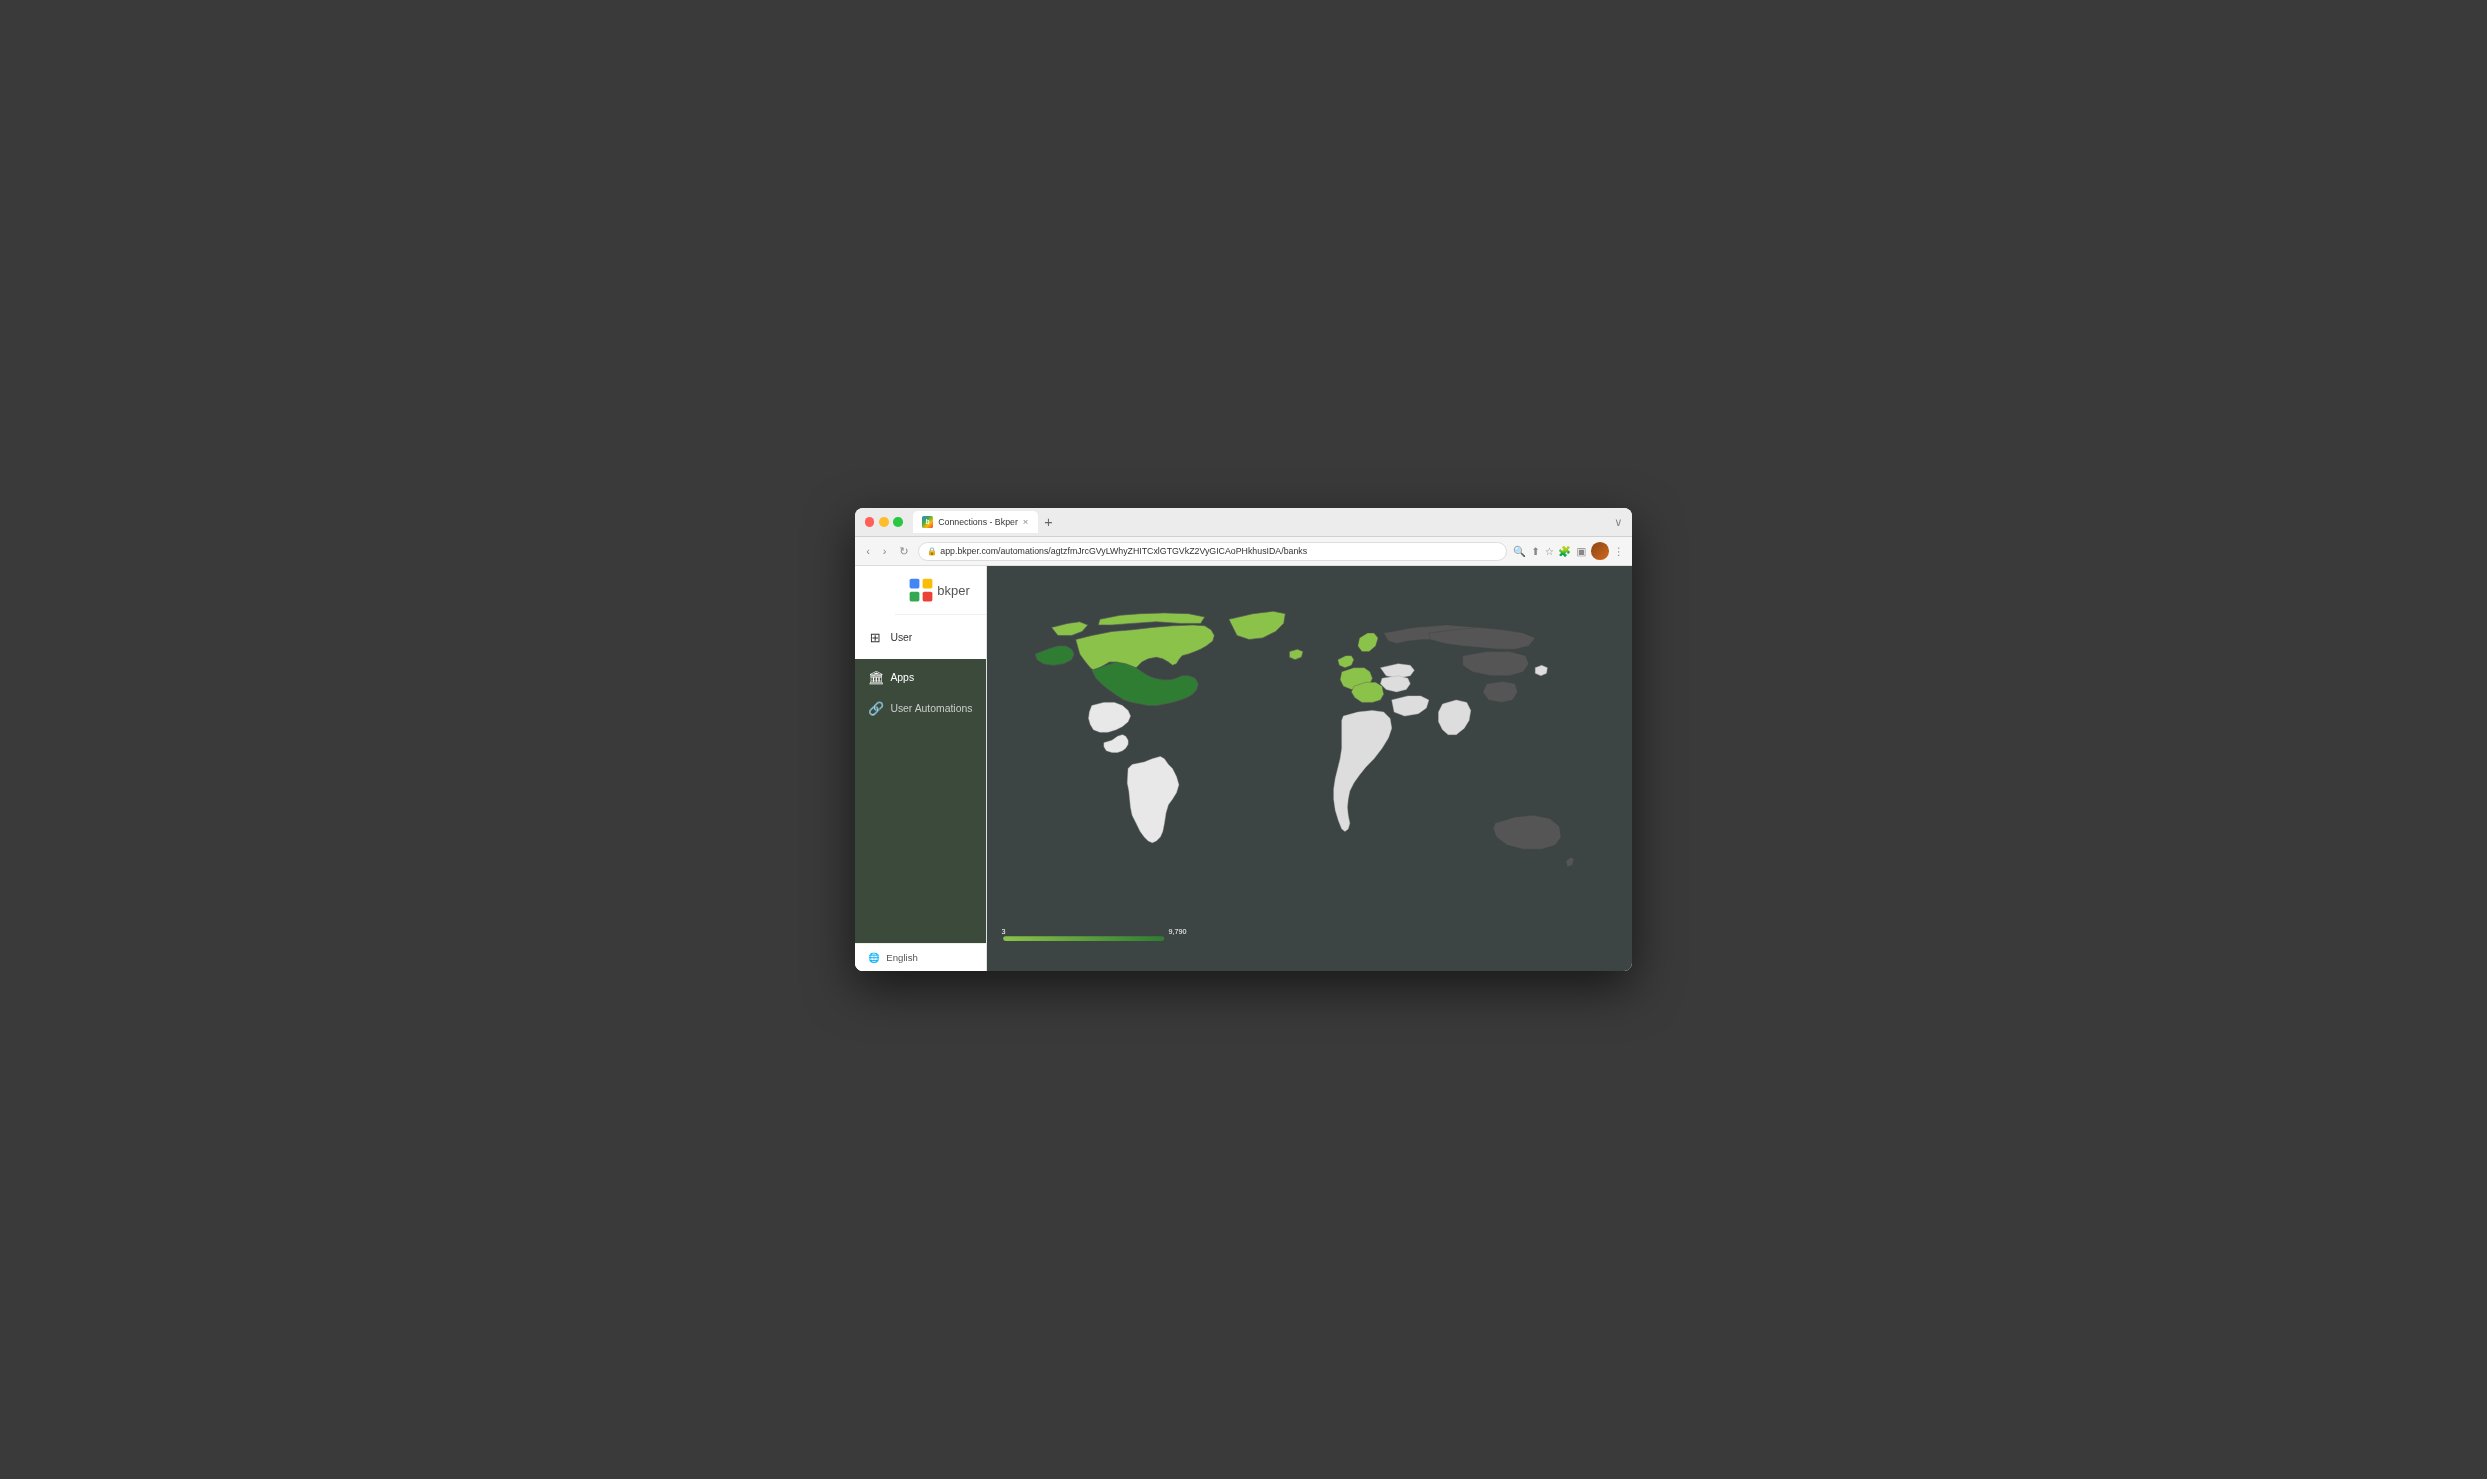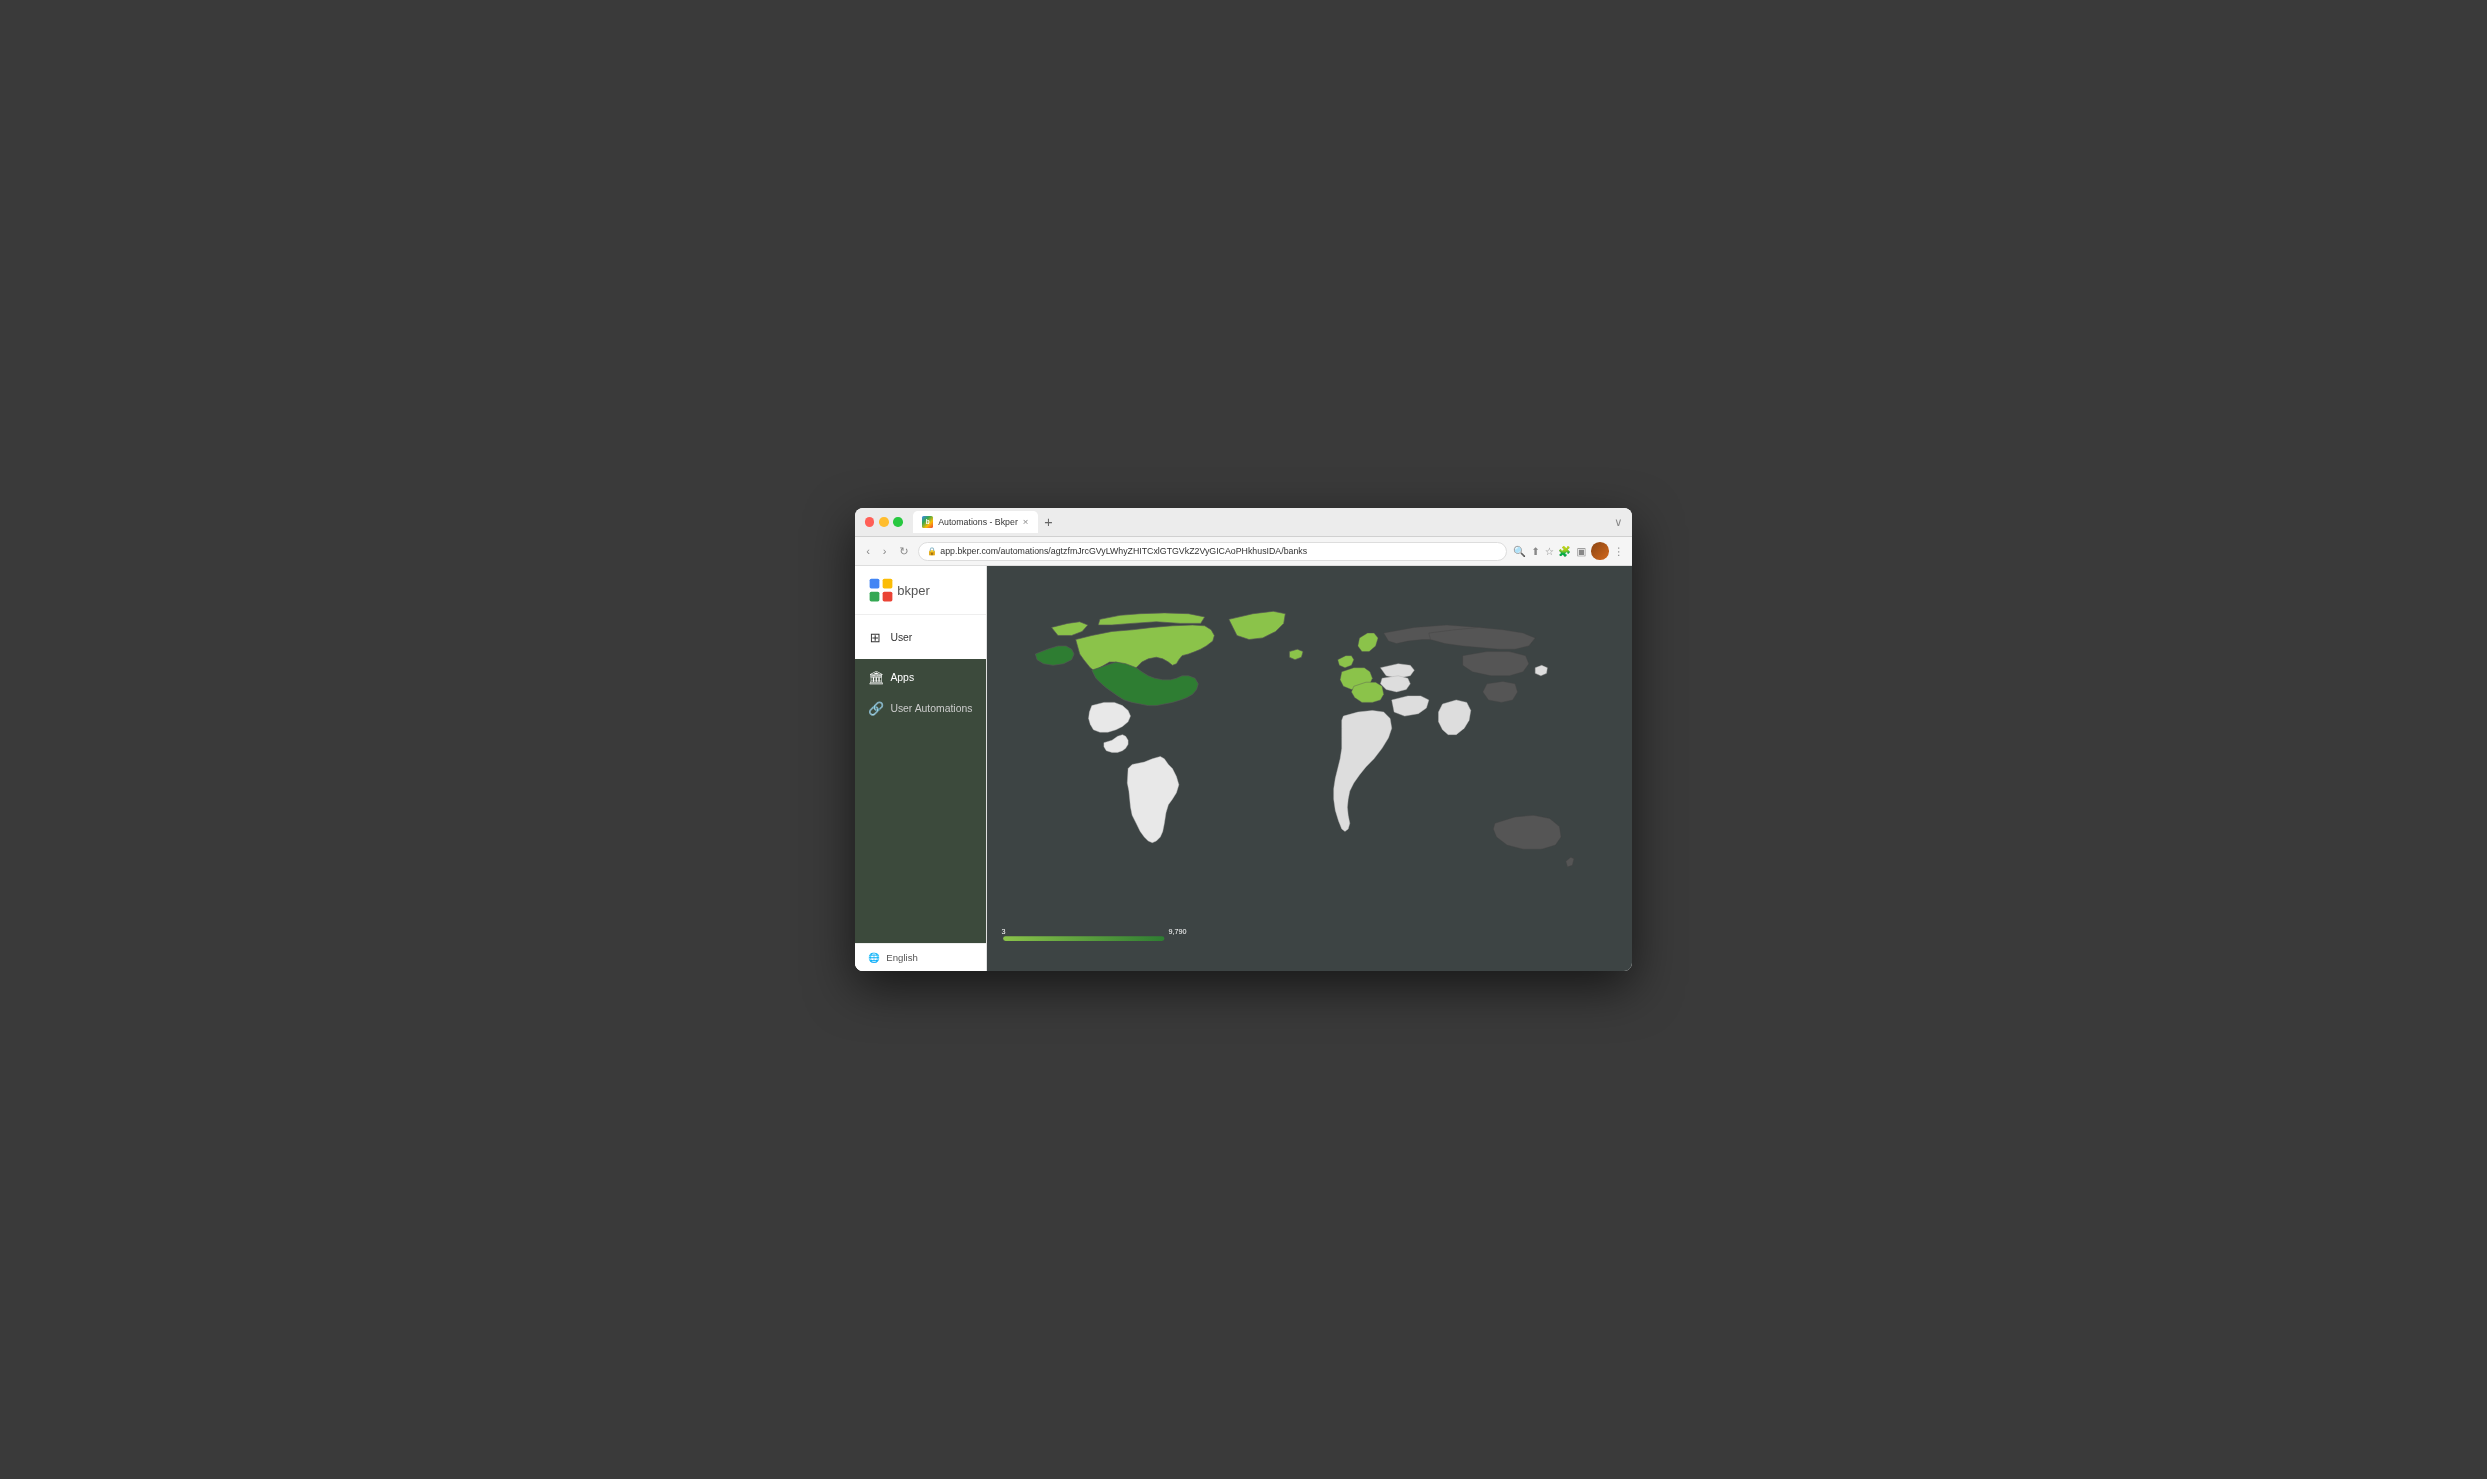--- a/index.html
+++ b/index.html
@@ -163,20 +163,21 @@
       flex-direction: column;
       border-right: 0.8px solid #e0e0e0;
       flex-shrink: 0;
     }
     .sidebar-logo {
       padding: 11.2px 13px;
       display: flex;
       align-items: center;
       gap: 3.2px;
       border-bottom: 0.8px solid #eee;
+      margin-left: 40px;
     }
     .bkper-logo {
       width: 26px;
       height: 26px;
     }
     .logo-text {
       font-size: 13px;
       color: #555;
       font-weight: 400;
     }
@@ -277,21 +278,21 @@
 
   <div class="title-bar">
     <div class="traffic-lights">
       <div class="traffic-light red"></div>
       <div class="traffic-light yellow"></div>
       <div class="traffic-light green"></div>
     </div>
     <div class="tab-bar">
       <div class="tab">
         <div class="tab-favicon">b</div>
-        <span class="tab-title">Automations - Bkper</span>
+        <span class="tab-title">Connections - Bkper</span>
         <span class="tab-close">×</span>
       </div>
       <button class="new-tab-btn">+</button>
     </div>
     <div class="title-bar-right">∨</div>
   </div>
 
   <div class="address-bar">
     <button class="nav-btn">‹</button>
     <button class="nav-btn">›</button>

